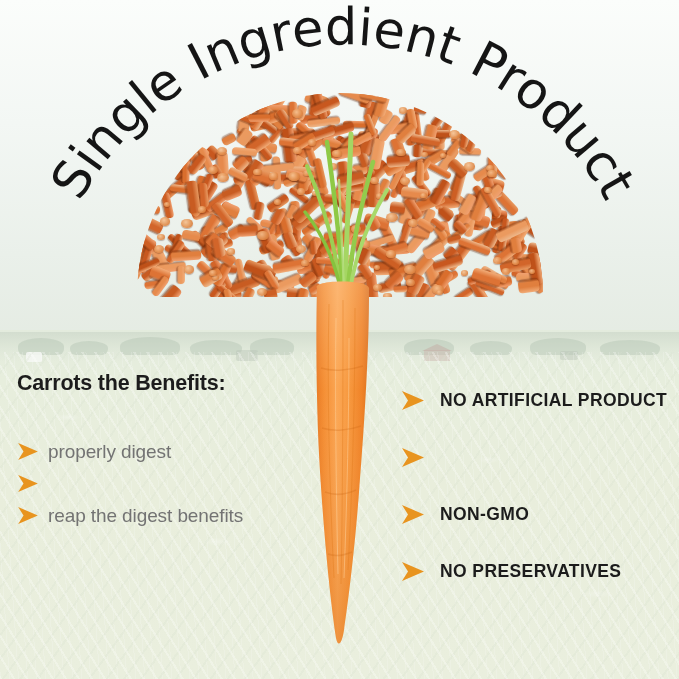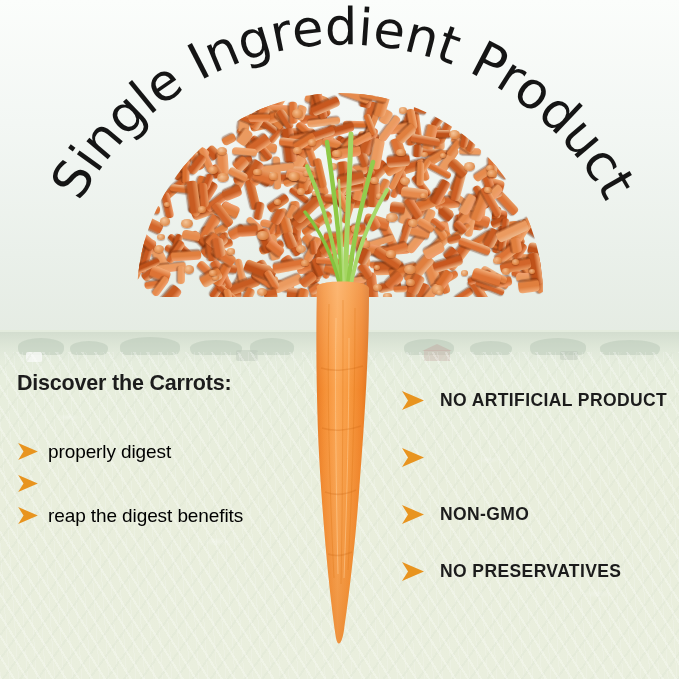--- a/index.html
+++ b/index.html
@@ -105,21 +105,21 @@
     font-size:20px;color:#252525;line-height:1.42;
     letter-spacing:-.1px;margin:0;
   }
   .heading2{
     font-size:21.5px;font-weight:bold;color:#1c1c1c;
     letter-spacing:-.2px;margin:0 0 4px 0;
   }
   .blist{list-style:none;margin:0;padding:0;}
   .blist li{
     display:flex;align-items:center;
-    font-size:19px;color:#000000;letter-spacing:-.1px;
+    font-size:19px;color:#737373;letter-spacing:-.1px;
     height:32px;
   }
   .arrow{
     flex:0 0 auto;width:22px;height:17px;margin-right:9px;
   }
   .col-right{position:absolute;left:401px;top:372px;width:270px;}
   .rlist{list-style:none;margin:0;padding:0;}
   .rlist li{
     display:flex;align-items:center;
     height:57px;
@@ -705,21 +705,21 @@
   <svg class="arc-wrap" viewBox="0 0 679 340">
     <defs>
       <path id="arcpath" d="M 46,318 A 298,298 0 0 1 640,318" fill="none"></path>
     </defs>
     <text class="arc-text">
       <textPath href="#arcpath" startOffset="50%" text-anchor="middle" id="arc-textpath">Single Ingredient Product</textPath>
     </text>
   </svg>
 
   <div class="col-left">
-    <h2 class="heading">Discover the Carrots:</h2>
+    <h2 class="heading">Carrots the Benefits:</h2>
 
     <div style="height:32px"></div>
 
     <ul class="blist" id="prepared-list">
         <li>
           <svg class="arrow" viewBox="0 0 24 19">
             <path d="M1 0 L23 9.5 L1 19 L7 9.5 Z" fill="#E8941F"></path>
           </svg>
           <span>properly digest</span>
         </li>

